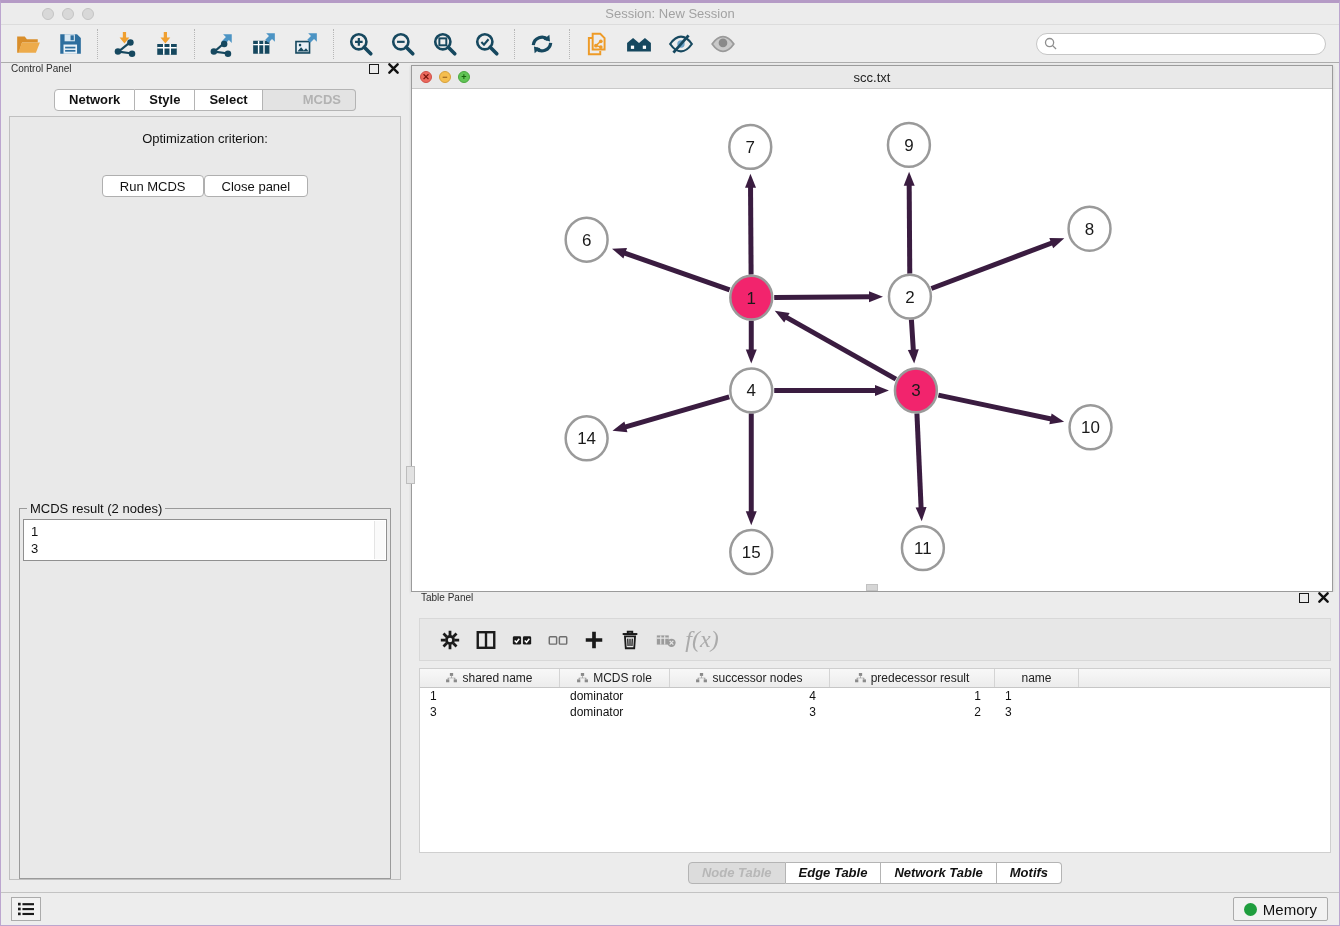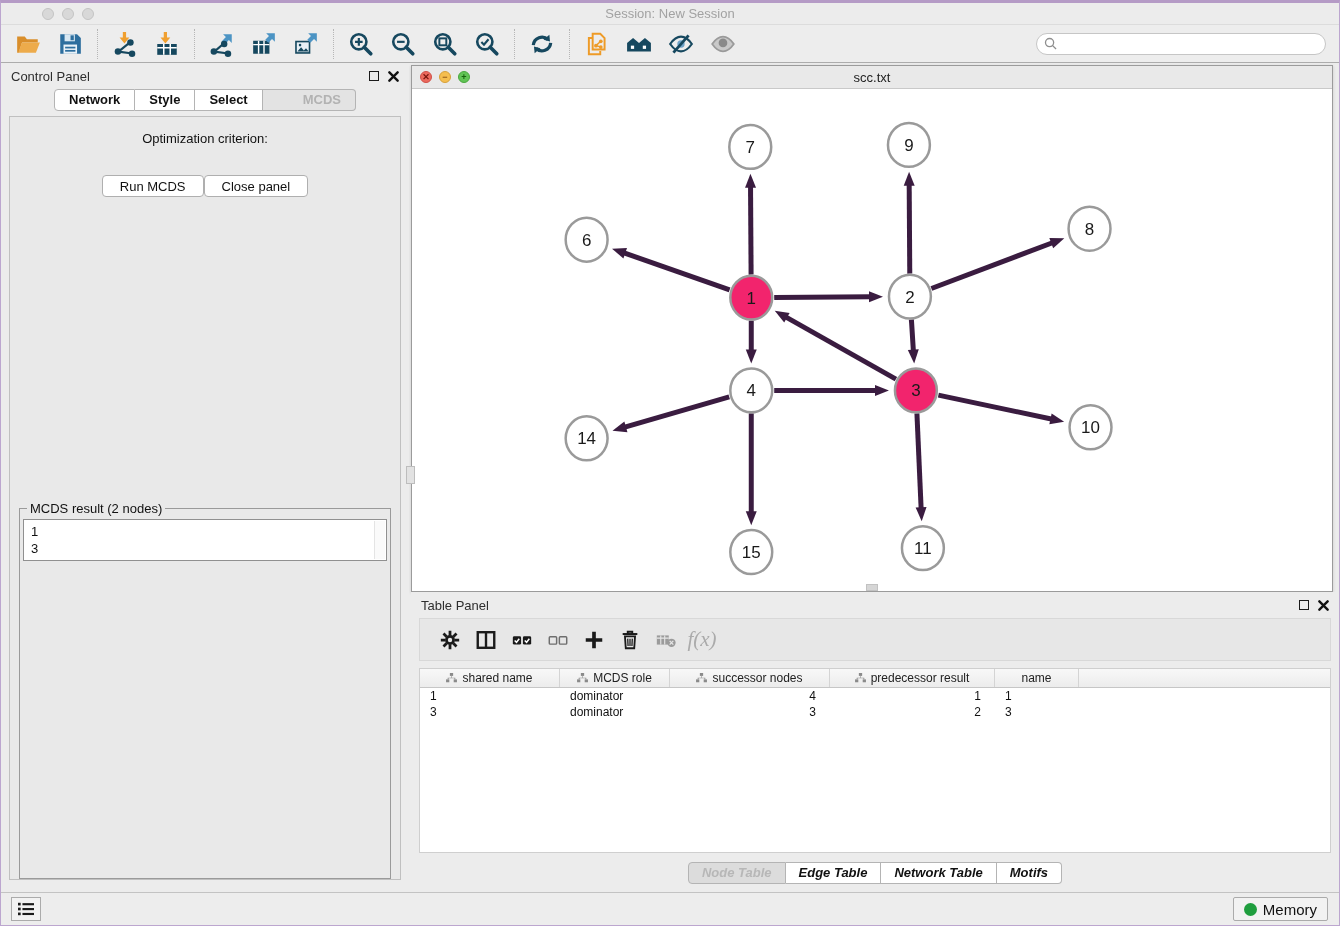--- a/index.html
+++ b/index.html
@@ -19,21 +19,21 @@
   .tbi svg { width:26px; height:26px; }
   .tb-sep { width:1px; height:30px; border-left:1px dotted #B6B6B6; margin:0 6px; }
   .searchbox { margin-left:auto; margin-right:13px; width:290px; height:22px; background:#FFF; border:1px solid #C6C6C6; border-radius:11px; display:flex; align-items:center; padding-left:7px; }
   .searchbox input { border:none; outline:none; background:transparent; font-size:12px; width:250px; margin-left:4px; font-family:"Liberation Sans",sans-serif; }
 
   
   .main { flex:1; display:flex; min-height:0; }
 
   
   .control-panel { width:408px; display:flex; flex-direction:column; background:#ECECEC; position:relative; }
-  .panel-header { height:26px; display:flex; align-items:center; padding:0 10px; font-size:13px; color:#2E2E2E; }
+  .panel-header { height:26px; display:flex; align-items:flex-start; padding:0 10px; font-size:10px; color:#2E2E2E; }
   .panel-header .win-btns { margin-left:auto; display:flex; align-items:center; gap:9px; }
   .wb-max { width:10px; height:10px; border:1.6px solid #1A1A1A; background:transparent; }
   .wb-close svg { width:11px; height:11px; display:block; }
   .seg { display:flex; justify-content:center; height:22px; }
   .seg .seg-item { font-size:13px; font-weight:600; color:#111; background:#FFF; border:1px solid #B4B4B4; border-left:none; padding:2px 14px; line-height:16px; cursor:default; }
   .seg .seg-item:first-child { border-left:1px solid #B4B4B4; border-radius:4px 0 0 4px; }
   .seg .seg-item:last-child { border-radius:0 4px 4px 0;padding-left:40px; }
   .seg .seg-item.sel-dim { background:#E3E3E3; color:#B2B2B2; font-weight:600; }
   .cp-body { flex:1; margin:5px 8px 12px 8px; border:1px solid #C0C0C0; background:#E9E9E9; display:flex; flex-direction:column; align-items:center; padding-top:14px; min-height:0; }
   .opt-label { font-size:13px; color:#111; }
@@ -60,21 +60,21 @@
   .net-title { position:absolute; left:0; right:0; text-align:center; font-size:13px; color:#222; }
   .net-canvas { flex:1; position:relative; background:#FFF; min-height:0; }
   .net-canvas svg { width:100%; height:100%; display:block; }
   .canvas-grip { position:absolute; bottom:0; left:50%; transform:translateX(-50%); width:12px; height:7px; background:#D6D6D6; border:1px solid #C2C2C2; }
 
   
   .table-panel { flex:1; display:flex; flex-direction:column; background:#ECECEC; min-height:0; }
   .tp-toolbar { height:43px; margin:0 8px; background:#E7E7E7; border:1px solid #D8D8D8; display:flex; align-items:center; padding-left:12px; }
   .tpi { width:36px; height:32px; display:flex; align-items:center; justify-content:center; }
   .tpi svg { width:22px; height:22px; }
-  .fx { font-family:"Liberation Serif", serif; font-style:italic; font-size:21px; color:#ABABAB; }
+  .fx { font-family:"Liberation Serif", serif; font-style:italic; font-size:24px; color:#ABABAB; }
   .table-area { flex:1; margin:7px 8px 0 8px; background:#FFF; border:1px solid #CFCFCF; overflow:hidden; display:flex; flex-direction:column; min-height:0; }
   .thead { display:flex; height:19px; background:linear-gradient(#F8F8F8,#ECECEC); border-bottom:1px solid #C6C6C6; }
   .th { display:flex; align-items:center; justify-content:center; gap:5px; font-size:12px; color:#222; border-right:1px solid #D4D4D4; height:100%; }
   .tr { display:flex; height:16px; }
   .td { font-size:12px; color:#111; padding:0 10px; line-height:16px; white-space:nowrap; }
   .tabs-strip { height:39px; display:flex; align-items:center; justify-content:center; background:#ECECEC; }
   .seg2 { display:flex; height:22px;font-style:italic; }
   .seg2 .seg-item { font-size:13px; font-weight:600; color:#111; background:#FFF; border:1px solid #B4B4B4; border-left:none; padding:2px 13px; line-height:16px; }
   .seg2 .seg-item:first-child { border-left:1px solid #B4B4B4; border-radius:4px 0 0 4px; }
   .seg2 .seg-item:last-child { border-radius:0 4px 4px 0; }

